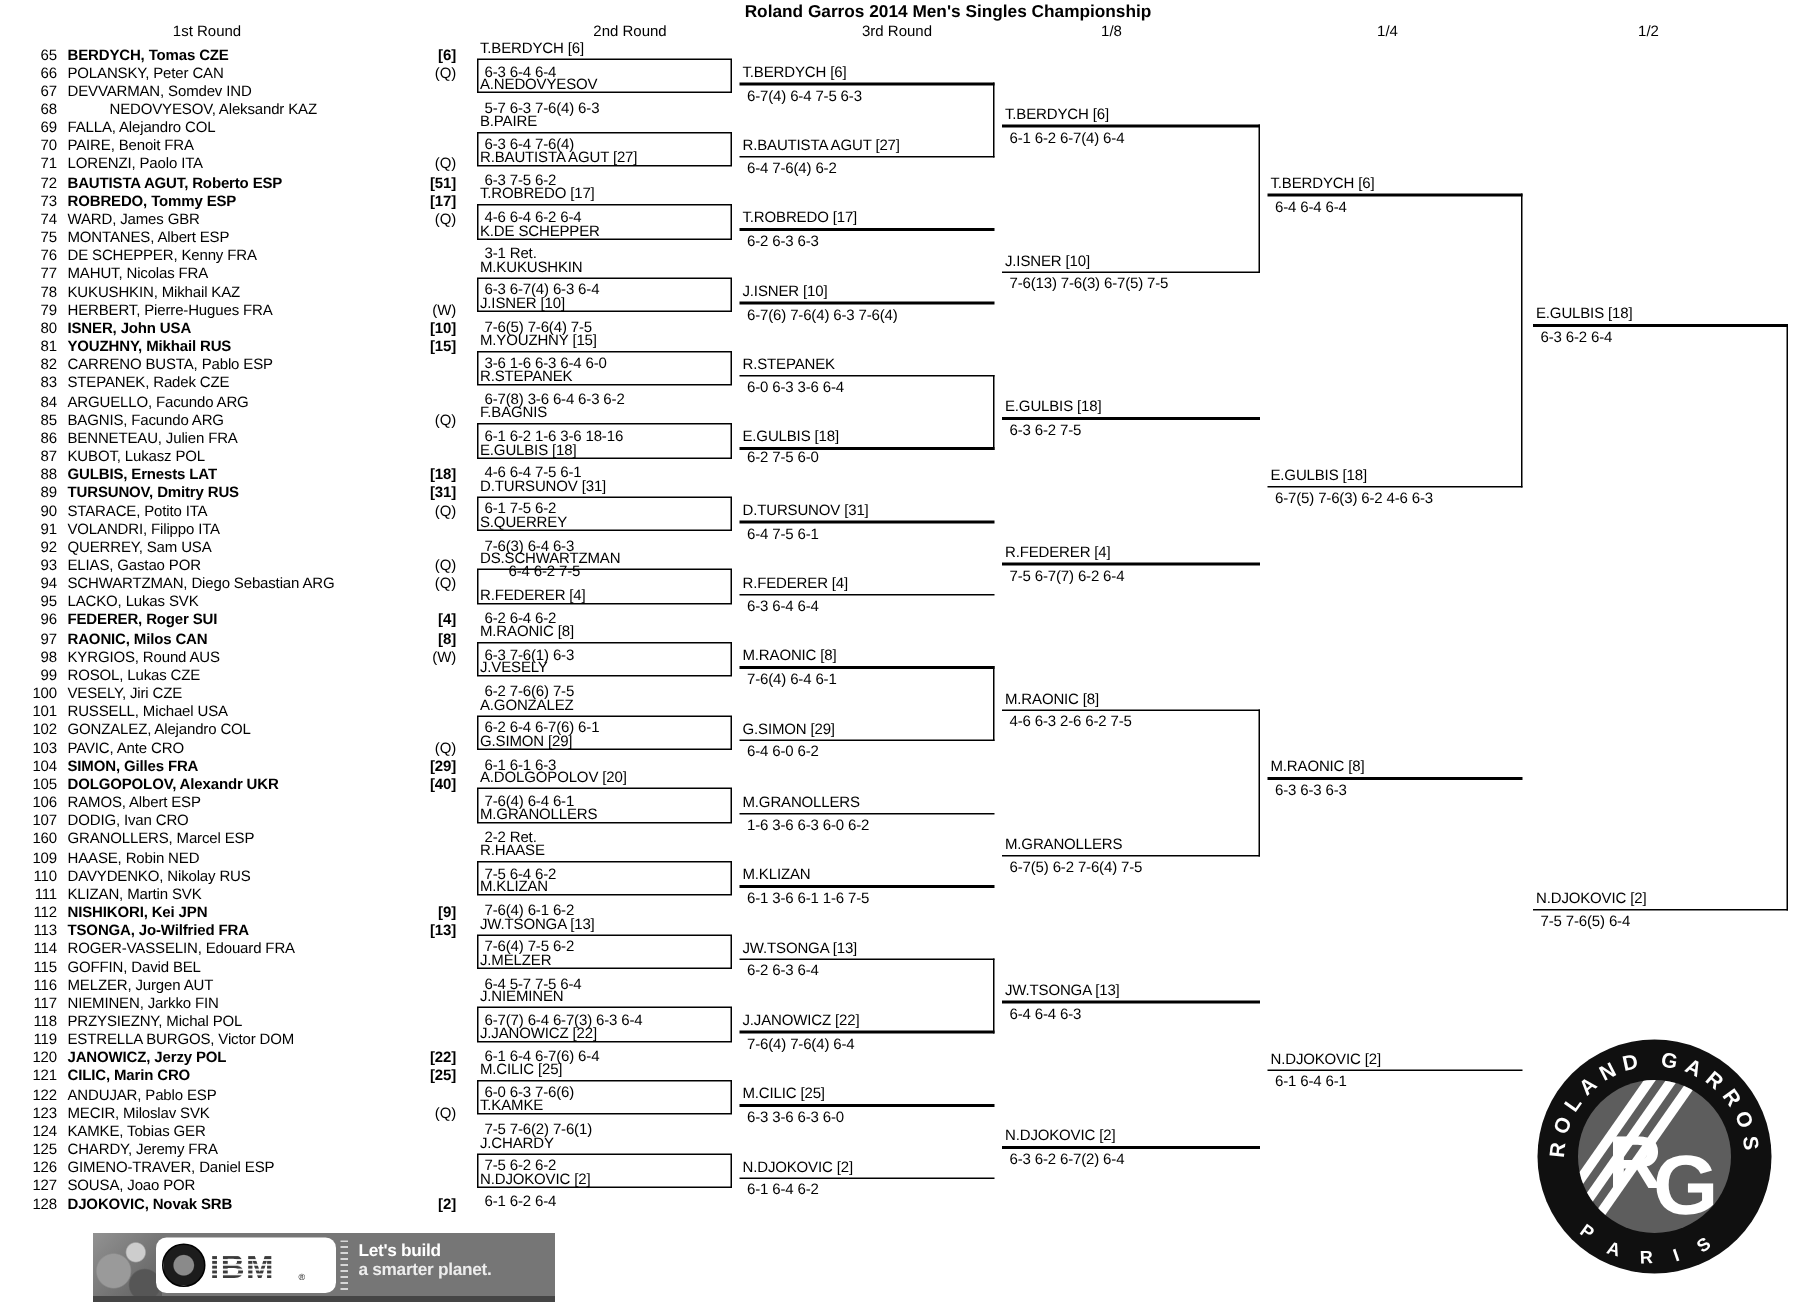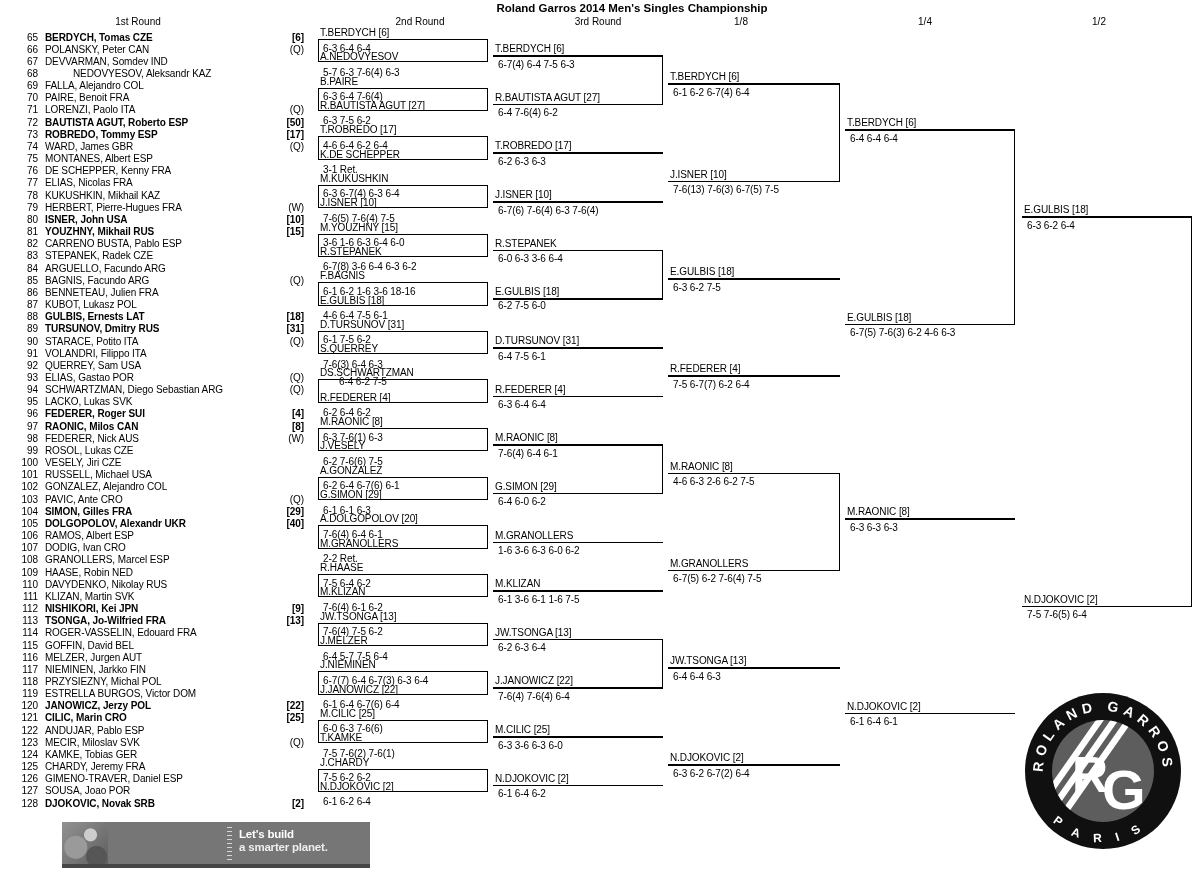--- a/index.html
+++ b/index.html
@@ -59,33 +59,33 @@
       <div class="abs t10" style="left: 45px; top: 67.98px; height: 12px; padding-left: 28px;">NEDOVYESOV, Aleksandr KAZ</div>
       <div class="abs t10 ralign" style="left: 10px; top: 80.14px; width: 28px; height: 12px;">69</div>
       <div class="abs t10" style="left: 45px; top: 80.14px; height: 12px;">FALLA, Alejandro COL</div>
       <div class="abs t10 ralign" style="left: 10px; top: 92.3px; width: 28px; height: 12px;">70</div>
       <div class="abs t10" style="left: 45px; top: 92.3px; height: 12px;">PAIRE, Benoit FRA</div>
       <div class="abs t10 ralign" style="left: 10px; top: 104.46px; width: 28px; height: 12px;">71</div>
       <div class="abs t10" style="left: 45px; top: 104.46px; height: 12px;">LORENZI, Paolo ITA</div>
       <div class="abs t10 ralign" style="left: 258px; top: 104.46px; width: 46px; height: 12px;">(Q)</div>
       <div class="abs t10 ralign" style="left: 10px; top: 116.62px; width: 28px; height: 12px;">72</div>
       <div class="abs t10 b" style="left: 45px; top: 116.62px; height: 12px;">BAUTISTA AGUT, Roberto ESP</div>
-      <div class="abs t10 ralign b" style="left: 258px; top: 116.62px; width: 46px; height: 12px;">[50]</div>
+      <div class="abs t10 ralign b" style="left: 258px; top: 116.62px; width: 46px; height: 12px;">[51]</div>
       <div class="abs t10 ralign" style="left: 10px; top: 128.78px; width: 28px; height: 12px;">73</div>
       <div class="abs t10 b" style="left: 45px; top: 128.78px; height: 12px;">ROBREDO, Tommy ESP</div>
       <div class="abs t10 ralign b" style="left: 258px; top: 128.78px; width: 46px; height: 12px;">[17]</div>
       <div class="abs t10 ralign" style="left: 10px; top: 140.94px; width: 28px; height: 12px;">74</div>
       <div class="abs t10" style="left: 45px; top: 140.94px; height: 12px;">WARD, James GBR</div>
       <div class="abs t10 ralign" style="left: 258px; top: 140.94px; width: 46px; height: 12px;">(Q)</div>
       <div class="abs t10 ralign" style="left: 10px; top: 153.1px; width: 28px; height: 12px;">75</div>
       <div class="abs t10" style="left: 45px; top: 153.1px; height: 12px;">MONTANES, Albert ESP</div>
       <div class="abs t10 ralign" style="left: 10px; top: 165.26px; width: 28px; height: 12px;">76</div>
       <div class="abs t10" style="left: 45px; top: 165.26px; height: 12px;">DE SCHEPPER, Kenny FRA</div>
       <div class="abs t10 ralign" style="left: 10px; top: 177.42px; width: 28px; height: 12px;">77</div>
-      <div class="abs t10" style="left: 45px; top: 177.42px; height: 12px;">ELIAS, Nicolas FRA</div>
+      <div class="abs t10" style="left: 45px; top: 177.42px; height: 12px;">MAHUT, Nicolas FRA</div>
       <div class="abs t10 ralign" style="left: 10px; top: 189.58px; width: 28px; height: 12px;">78</div>
       <div class="abs t10" style="left: 45px; top: 189.58px; height: 12px;">KUKUSHKIN, Mikhail KAZ</div>
       <div class="abs t10 ralign" style="left: 10px; top: 201.74px; width: 28px; height: 12px;">79</div>
       <div class="abs t10" style="left: 45px; top: 201.74px; height: 12px;">HERBERT, Pierre-Hugues FRA</div>
       <div class="abs t10 ralign" style="left: 258px; top: 201.74px; width: 46px; height: 12px;">(W)</div>
       <div class="abs t10 ralign" style="left: 10px; top: 213.9px; width: 28px; height: 12px;">80</div>
       <div class="abs t10 b" style="left: 45px; top: 213.9px; height: 12px;">ISNER, John USA</div>
       <div class="abs t10 ralign b" style="left: 258px; top: 213.9px; width: 46px; height: 12px;">[10]</div>
       <div class="abs t10 ralign" style="left: 10px; top: 226.06px; width: 28px; height: 12px;">81</div>
       <div class="abs t10 b" style="left: 45px; top: 226.06px; height: 12px;">YOUZHNY, Mikhail RUS</div>
@@ -124,21 +124,21 @@
       <div class="abs t10 ralign" style="left: 258px; top: 384.14px; width: 46px; height: 12px;">(Q)</div>
       <div class="abs t10 ralign" style="left: 10px; top: 396.3px; width: 28px; height: 12px;">95</div>
       <div class="abs t10" style="left: 45px; top: 396.3px; height: 12px;">LACKO, Lukas SVK</div>
       <div class="abs t10 ralign" style="left: 10px; top: 408.46px; width: 28px; height: 12px;">96</div>
       <div class="abs t10 b" style="left: 45px; top: 408.46px; height: 12px;">FEDERER, Roger SUI</div>
       <div class="abs t10 ralign b" style="left: 258px; top: 408.46px; width: 46px; height: 12px;">[4]</div>
       <div class="abs t10 ralign" style="left: 10px; top: 420.62px; width: 28px; height: 12px;">97</div>
       <div class="abs t10 b" style="left: 45px; top: 420.62px; height: 12px;">RAONIC, Milos CAN</div>
       <div class="abs t10 ralign b" style="left: 258px; top: 420.62px; width: 46px; height: 12px;">[8]</div>
       <div class="abs t10 ralign" style="left: 10px; top: 432.78px; width: 28px; height: 12px;">98</div>
-      <div class="abs t10" style="left: 45px; top: 432.78px; height: 12px;">FEDERER, Nick AUS</div>
+      <div class="abs t10" style="left: 45px; top: 432.78px; height: 12px;">KYRGIOS, Round AUS</div>
       <div class="abs t10 ralign" style="left: 258px; top: 432.78px; width: 46px; height: 12px;">(W)</div>
       <div class="abs t10 ralign" style="left: 10px; top: 444.94px; width: 28px; height: 12px;">99</div>
       <div class="abs t10" style="left: 45px; top: 444.94px; height: 12px;">ROSOL, Lukas CZE</div>
       <div class="abs t10 ralign" style="left: 10px; top: 457.1px; width: 28px; height: 12px;">100</div>
       <div class="abs t10" style="left: 45px; top: 457.1px; height: 12px;">VESELY, Jiri CZE</div>
       <div class="abs t10 ralign" style="left: 10px; top: 469.26px; width: 28px; height: 12px;">101</div>
       <div class="abs t10" style="left: 45px; top: 469.26px; height: 12px;">RUSSELL, Michael USA</div>
       <div class="abs t10 ralign" style="left: 10px; top: 481.42px; width: 28px; height: 12px;">102</div>
       <div class="abs t10" style="left: 45px; top: 481.42px; height: 12px;">GONZALEZ, Alejandro COL</div>
       <div class="abs t10 ralign" style="left: 10px; top: 493.58px; width: 28px; height: 12px;">103</div>
@@ -147,21 +147,21 @@
       <div class="abs t10 ralign" style="left: 10px; top: 505.74px; width: 28px; height: 12px;">104</div>
       <div class="abs t10 b" style="left: 45px; top: 505.74px; height: 12px;">SIMON, Gilles FRA</div>
       <div class="abs t10 ralign b" style="left: 258px; top: 505.74px; width: 46px; height: 12px;">[29]</div>
       <div class="abs t10 ralign" style="left: 10px; top: 517.9px; width: 28px; height: 12px;">105</div>
       <div class="abs t10 b" style="left: 45px; top: 517.9px; height: 12px;">DOLGOPOLOV, Alexandr UKR</div>
       <div class="abs t10 ralign b" style="left: 258px; top: 517.9px; width: 46px; height: 12px;">[40]</div>
       <div class="abs t10 ralign" style="left: 10px; top: 530.06px; width: 28px; height: 12px;">106</div>
       <div class="abs t10" style="left: 45px; top: 530.06px; height: 12px;">RAMOS, Albert ESP</div>
       <div class="abs t10 ralign" style="left: 10px; top: 542.22px; width: 28px; height: 12px;">107</div>
       <div class="abs t10" style="left: 45px; top: 542.22px; height: 12px;">DODIG, Ivan CRO</div>
-      <div class="abs t10 ralign" style="left: 10px; top: 554.38px; width: 28px; height: 12px;">108</div>
+      <div class="abs t10 ralign" style="left: 10px; top: 554.38px; width: 28px; height: 12px;">160</div>
       <div class="abs t10" style="left: 45px; top: 554.38px; height: 12px;">GRANOLLERS, Marcel ESP</div>
       <div class="abs t10 ralign" style="left: 10px; top: 566.54px; width: 28px; height: 12px;">109</div>
       <div class="abs t10" style="left: 45px; top: 566.54px; height: 12px;">HAASE, Robin NED</div>
       <div class="abs t10 ralign" style="left: 10px; top: 578.7px; width: 28px; height: 12px;">110</div>
       <div class="abs t10" style="left: 45px; top: 578.7px; height: 12px;">DAVYDENKO, Nikolay RUS</div>
       <div class="abs t10 ralign" style="left: 10px; top: 590.86px; width: 28px; height: 12px;">111</div>
       <div class="abs t10" style="left: 45px; top: 590.86px; height: 12px;">KLIZAN, Martin SVK</div>
       <div class="abs t10 ralign" style="left: 10px; top: 603.02px; width: 28px; height: 12px;">112</div>
       <div class="abs t10 b" style="left: 45px; top: 603.02px; height: 12px;">NISHIKORI, Kei JPN</div>
       <div class="abs t10 ralign b" style="left: 258px; top: 603.02px; width: 46px; height: 12px;">[9]</div>
@@ -384,20 +384,32 @@
       <div class="abs uline" style="left: 1022px; top: 605.52px; width: 170px;"></div>
       <div class="abs vline" style="left: 1190.5px; top: 216.4px; height: 390.62px;"></div>
       <div class="abs t10" style="left: 1024px; top: 204.4px; height: 12px;">E.GULBIS [18]</div>
       <div class="abs t10" style="left: 1027px; top: 219.9px; height: 12px;">6-3 6-2 6-4</div>
       <div class="abs t10" style="left: 1024px; top: 593.52px; height: 12px;">N.DJOKOVIC [2]</div>
       <div class="abs t10" style="left: 1027px; top: 609.02px; height: 12px;">7-5 7-6(5) 6-4</div>
     </div>
 
   <div class="abs banner">
     <div class="bphoto"></div>
+    <div class="wbox">
+      <div class="minirg"></div>
+      <svg width="62" height="26" viewBox="0 0 62 26" aria-hidden="true">
+        <defs>
+          <pattern id="ibmstripes" width="62" height="3.2" patternUnits="userSpaceOnUse">
+            <rect width="62" height="2" fill="#3c3c3c"></rect>
+          </pattern>
+        </defs>
+        <text x="3" y="21" font-size="22" font-weight="bold" font-family="'Liberation Serif','DejaVu Serif',serif" letter-spacing="1" fill="url(#ibmstripes)">IBM</text>
+      </svg>
+      <span class="reg">®</span>
+    </div>
     <div class="sep"></div>
     <div class="tagl" style="top:6px;">Let's build</div>
     <div class="tagl" style="top:19px;color:#ededed;">a smarter planet.</div>
     <div class="bstrip"></div>
   </div>
 
   <svg class="abs" style="left:1022px;top:690px;" width="162" height="162" viewBox="0 0 162 162" aria-hidden="true">
     <defs>
       <path id="arcTop" d="M 24.6 101.5 A 60 60 0 1 1 137.4 101.5" fill="none"></path>
       <path id="arcBot" d="M 14.3 105.3 A 71 71 0 0 0 147.7 105.3" fill="none"></path>

